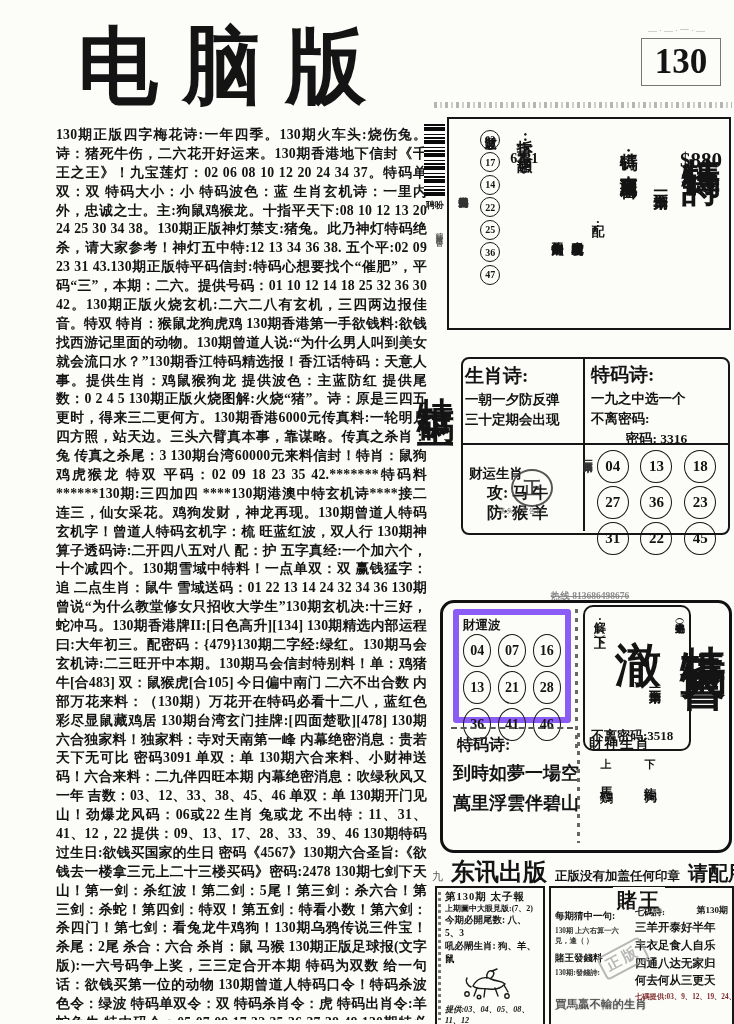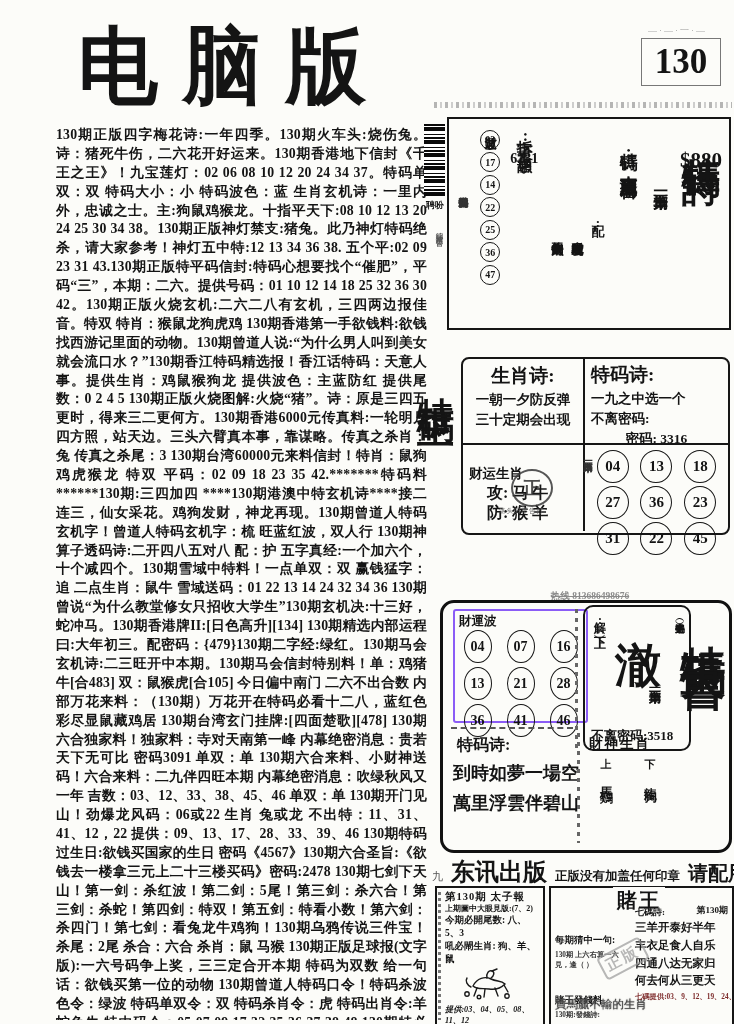--- a/index.html
+++ b/index.html
@@ -40,40 +40,40 @@
   #b1-mima-label{font-size:13px;font-weight:900;margin-top:2px;}
   #b1-mima-value{font-size:14px;font-weight:bold;margin-top:3px;}
   #b1-cyb-label{font-size:12px;font-weight:900;}
   .circ{display:flex;align-items:center;justify-content:center;border:1.4px solid #161616;
         border-radius:50%;font-weight:bold;}
   .c-sm{width:18px;height:18px;font-size:10px;margin-top:2.5px;}
   #b1-provider{font-size:10px;font-weight:bold;margin-top:62px;color:#333;}
   
   #box2{left:461px;top:357px;width:269px;height:178px;border:2.5px solid #161616;border-radius:8px;box-sizing:border-box;}
   #box2 .row1{display:flex;height:84px;border-bottom:2px solid #161616;}
-  #box2 .cell-l{width:46%;border-right:2px solid #161616;padding:4px 2px;box-sizing:border-box;text-align:center;}
+  #box2 .cell-l{width:46%;border-right:2px solid #161616;padding:4px 2px;box-sizing:border-box;}
   #box2 .cell-r{flex:1;padding:3px 6px;box-sizing:border-box;}
   .b2-head{font-size:19px;font-weight:900;}
   .b2-line{font-size:13.5px;font-weight:bold;margin-top:2px;}
   #box2 .row2{display:flex;height:86px;}
   #b2-cysx{font-size:13.5px;font-weight:900;}
   .b2-gf{font-size:16px;font-weight:900;line-height:1.25;}
   #b2-stamp{position:absolute;left:48px;top:110px;width:38px;height:34px;border:2px solid #3a3a3a;border-radius:50%;
             display:flex;align-items:center;justify-content:center;font-size:18px;font-weight:900;color:#2e2e2e;opacity:.85;}
   #b2-stamp-note{position:absolute;left:36px;top:148px;font-size:6.5px;color:#666;letter-spacing:1px;}
   #b2-issue-v{position:absolute;left:118px;top:96px;font-size:9.5px;font-weight:bold;color:#333;}
   #b2-cyb-label{font-size:20px;font-weight:900;text-align:center;}
   .cyb-grid{display:grid;grid-template-columns:repeat(3,1fr);gap:3px 8px;justify-items:center;padding:2px 4px;}
   .c-md{width:30px;height:31px;font-size:15px;}
   
   #liuhe-head{left:442px;top:550px;width:292px;text-align:center;font-size:34px;font-weight:900;letter-spacing:2px;white-space:nowrap;}
   #liuhe-sub{left:470px;top:590px;width:240px;text-align:center;font-size:9.5px;color:#8a8a8a;text-decoration:line-through;font-weight:bold;}
   
   #box3{left:440px;top:600px;width:292px;height:253px;border:3px solid #111;border-radius:14px;box-sizing:border-box;}
-  #b3-cyb{position:absolute;left:10px;top:6px;width:135px;height:114px;border:2px solid #8b5cf6;border-radius:3px;box-sizing:border-box;padding:2px 4px;}
+  #b3-cyb{position:absolute;left:10px;top:6px;width:118px;height:114px;border:6px solid #8b5cf6;border-radius:3px;box-sizing:border-box;padding:2px 4px;}
   #b3-cyb-label{font-size:12.5px;font-weight:900;}
   .c-el{width:26px;height:31px;font-size:14px;border-radius:50%;}
   .vdots{width:3px;background:repeating-linear-gradient(180deg,#666 0 4px,transparent 4px 9px);}
   #b3-jie{position:absolute;left:140px;top:2px;width:108px;height:146px;border:2px solid #161616;border-radius:10px;box-sizing:border-box;}
   #b3-jie-label{position:absolute;left:6px;top:6px;font-size:12px;font-weight:900;}
   #b3-jie-char{position:absolute;left:30px;top:28px;font-size:46px;font-weight:900;}
   #b3-jie-right{position:absolute;right:3px;top:8px;font-size:9.5px;font-weight:bold;}
   #b3-jie-mima{position:absolute;left:6px;bottom:4px;font-size:13px;font-weight:900;white-space:nowrap;}
   #b3-tianshu{position:absolute;right:4px;top:6px;font-size:45px;font-weight:900;letter-spacing:7px;line-height:1;}
   #b3-issue-v{position:absolute;right:66px;top:78px;font-size:12px;font-weight:bold;}
@@ -100,21 +100,21 @@
      background:repeating-linear-gradient(180deg,#777 0 3px,transparent 3px 6px);}
   #boxA-title{font-size:10.5px;font-weight:900;letter-spacing:1px;}
   .bA-line{font-size:8px;font-weight:bold;line-height:1.3;}
   .bA-line2{font-size:9.5px;font-weight:900;line-height:1.35;}
   #boxA-horse{margin:0 0 0 14px;}
   .bA-tg{font-size:8.2px;font-weight:bold;font-style:italic;line-height:1.35;}
   #boxB{left:549px;top:886px;width:185px;height:150px;border:2px solid #161616;box-sizing:border-box;}
   #boxB-title{position:absolute;left:62px;top:-1px;font-size:20px;font-weight:900;letter-spacing:2px;
               background:#fcfcf9;padding:0 4px;}
   #bB-left{position:absolute;left:4px;top:22px;width:78px;}
-  .bB-lt{font-size:9.5px;font-weight:900;margin-top:24px;}
+  .bB-lt{font-size:9.5px;font-weight:900;}
   .bB-ln{font-size:7.3px;font-weight:bold;color:#333;margin:3px 0 6px 0;}
   #bB-fuzzy{position:absolute;left:4px;bottom:22px;font-size:11.5px;font-weight:400;color:#4a4a4a;
             text-shadow:0 0 1.2px #4a4a4a;white-space:nowrap;margin-top:29px;}
   #bB-right{position:absolute;left:84px;top:18px;width:98px;}
   #bB-issue{position:absolute;right:4px;top:16px;font-size:9px;font-weight:bold;}
   #bB-qima{font-size:9px;font-weight:900;}
   .bB-poem{font-size:11.5px;font-weight:900;line-height:1.55;white-space:nowrap;}
   #bB-tg{font-size:7.3px;font-weight:bold;color:#7d2a2a;margin-top:2px;white-space:nowrap;}
   #bB-stamp{position:absolute;left:48px;top:58px;transform:rotate(-28deg);font-size:15px;font-weight:900;
             color:#9a9a9a;border:2px solid #9a9a9a;border-radius:4px;padding:1px 4px;letter-spacing:3px;opacity:.7;}

